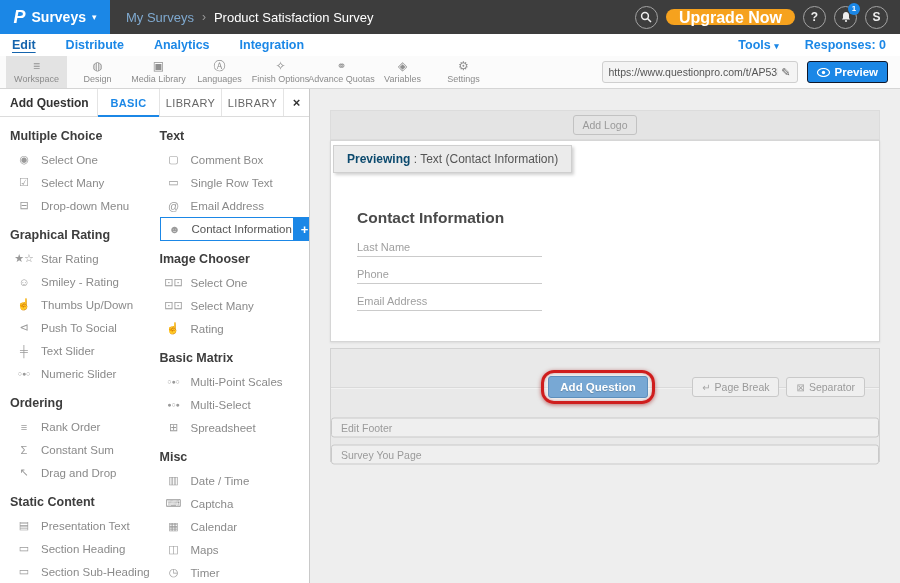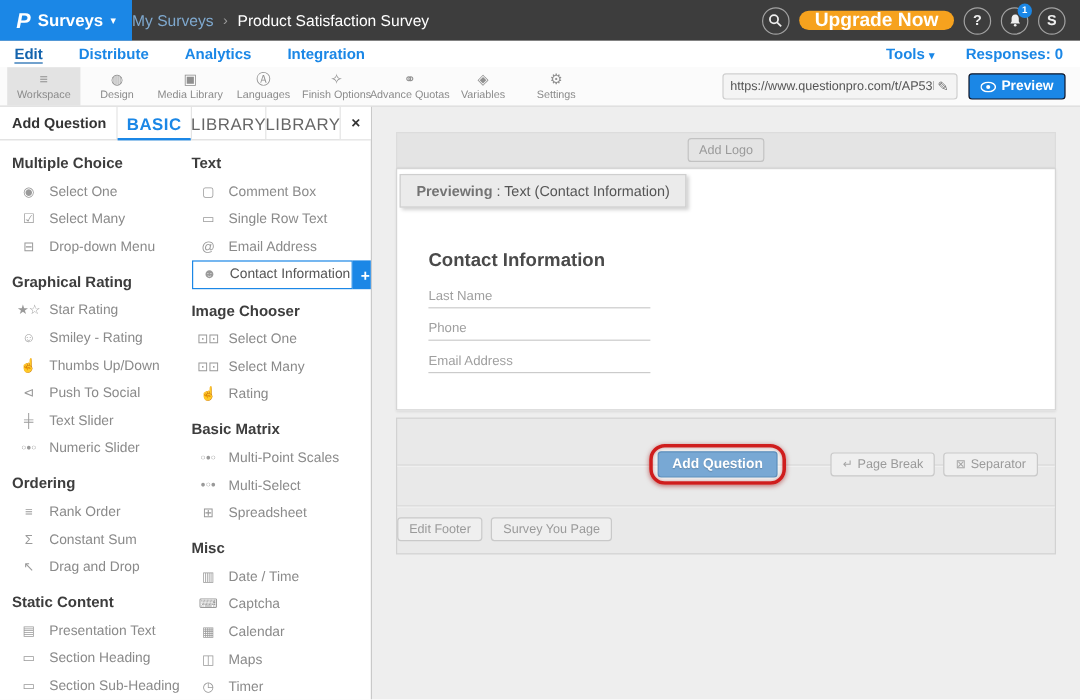--- a/index.html
+++ b/index.html
@@ -7,21 +7,21 @@
     font-family:"Liberation Sans", sans-serif; }
   .app { width:900px; height:583px; display:flex; flex-direction:column; position:relative; }
 
   
   .topbar { height:34px; background:var(--dark,#3d3d3d); display:flex; align-items:center; flex:none; }
   .logo-block { width:110px; height:34px; background:var(--brand,#1b87e6); color:#fff;
     display:flex; align-items:center; justify-content:center; gap:6px; cursor:pointer; }
   .logo-p { font-weight:bold; font-size:18px; font-style:italic; }
   .logo-name { font-size:14px; font-weight:bold; }
   .caret { font-size:9px; }
-  .breadcrumb { display:flex; align-items:center; gap:8px; font-size:13px; }
+  .breadcrumb { margin-left:16px; display:flex; align-items:center; gap:8px; font-size:13px; }
   .bc-parent { color:#7fa9cf; cursor:pointer; text-decoration:none; }
   .bc-sep { color:#9a9a9a; font-size:12px; }
   .bc-current { color:#ffffff; }
   .topbar-right { margin-left:auto; display:flex; align-items:center; gap:8px; padding-right:12px; }
   .circle-btn { width:23px; height:23px; border-radius:50%; border:1.5px solid #a2a2a2;
     background:transparent; color:#eee; font-size:12px; font-weight:bold; display:flex;
     align-items:center; justify-content:center; cursor:pointer; position:relative; }
   .upgrade { height:16px; border:none; border-radius:12px; background:var(--orange,#f6a21e);
     color:#fff; font-weight:bold; font-size:16px; padding:0 13px; cursor:pointer; }
   .badge { position:absolute; top:-4px; right:-4px; min-width:12px; height:12px; border-radius:50%;
@@ -56,21 +56,21 @@
   
   .body { flex:1; display:flex; min-height:0; }
 
   
   .panel { width:310px; background:#fff; border-right:1px solid #c9c9c9; flex:none; display:flex;
     flex-direction:column; }
   .panel-header { height:28px; display:flex; align-items:stretch; border-bottom:1px solid #dcdcdc; flex:none; }
   .panel-title { font-size:12px; font-weight:bold; color:#333; display:flex; align-items:center;
     padding-left:10px; flex:1; }
   .panel-tabs { display:flex; }
-  .p-tab { width:62px; display:flex; align-items:center; justify-content:center; font-size:14px;
+  .p-tab { width:62px; display:flex; align-items:center; justify-content:center; font-size:11px;
     letter-spacing:.4px; color:#666; border-left:1px solid #e4e4e4; cursor:pointer; position:relative; }
   .p-tab.active { color:var(--brand,#1b87e6); font-weight:bold; }
   .p-tab.active::after { content:""; position:absolute; left:0; right:0; bottom:-1px; height:2px;
     background:var(--brand,#1b87e6); }
   .panel-close { width:26px; border:none; border-left:1px solid #e4e4e4; background:#fff; color:#333;
     font-size:13px; font-weight:bold; cursor:pointer; }
   .panel-cols { flex:1; display:flex; padding:4px 0 0 10px; overflow:hidden; }
   .p-col { width:150px; }
   .sec { margin-bottom:11px; }
   .sec-title { font-size:12.5px; font-weight:bold; color:#3d3d3d; margin:8px 0 5px; }
@@ -88,39 +88,39 @@
   .canvas-inner { margin:21px 20px 0 20px; }
   .logo-band { height:30px; background:#e4e4e4; border:1px solid #dcdcdc; display:flex;
     align-items:center; justify-content:center; }
   .ghost-btn { background:#efefef; border:1px solid #c9c9c9; border-radius:3px; color:#9a9a9a;
     font-size:10.5px; padding:3px 9px; cursor:pointer; display:inline-flex; align-items:center; gap:4px; }
   .logo-band .ghost-btn { background:transparent; border-color:#c2c2c2; }
   .preview-card { background:#fff; border:1px solid #d6d6d6; height:202px; position:relative;
     box-shadow:0 1px 2px rgba(0,0,0,.08); }
   .preview-tab { position:absolute; top:4px; left:2px; background:#ebebeb; border:1px solid #cfcfcf;
     padding:6px 13px; font-size:12px; color:#555; box-shadow:2px 2px 3px rgba(0,0,0,.18); }
-  .preview-tab b { color:#737373; }
+  .preview-tab b { color:#0c4a6e; }
   .contact-form { padding:68px 0 0 26px; }
   .contact-form h3 { font-size:15.5px; color:#4a4a4a; font-weight:bold; margin-bottom:14px; }
   .field { width:185px; margin-bottom:11px; }
   .field-label { font-size:11px; color:#9f9f9f; padding-bottom:3px; border-bottom:1px solid #cbcbcb; cursor:text; }
 
   .question-band { margin-top:6px; background:#e9e9e9; border:1px solid #d2d2d2; height:114px;
     position:relative; }
   .seam { position:absolute; left:0; right:0; height:1px; background:#dadada; box-shadow:0 1px 0 #f2f2f2; }
   .seam.s1 { top:38px; } .seam.s2 { top:72px; }
   .band-row { position:absolute; top:38px; left:0; right:14px; transform:translateY(-50%);
     display:flex; align-items:center; }
   .aq-highlight { margin:0 auto; border:3px solid var(--red,#cf1d1d); border-radius:13px; padding:3px 4px;
     box-shadow:0 1px 4px rgba(150,0,0,.55), inset 0 0 3px rgba(150,0,0,.35); background:rgba(255,255,255,.25); }
   .add-q-btn { background:var(--addq,#78a8d4); border:1px solid #5d8fbc; border-radius:3px; color:#fff;
     font-weight:bold; font-size:11.5px; padding:4px 11px; cursor:pointer; text-shadow:0 1px 1px rgba(0,0,0,.2); }
   .band-right { position:absolute; right:0; display:flex; gap:7px; }
   .band-row2 { position:absolute; top:92px; left:0; right:0; transform:translateY(-50%);
-    display:flex; justify-content:flex-start; gap:7px; }
+    display:flex; justify-content:flex-start; gap:7px;flex-direction:column; }
   .mini-icon { font-size:10px; color:#a5a5a5; }
 </style>
 </head>
 <body>
 
 <div class="app">
 
   <header class="topbar">
     <div class="logo-block">
       <span class="logo-p">P</span>

